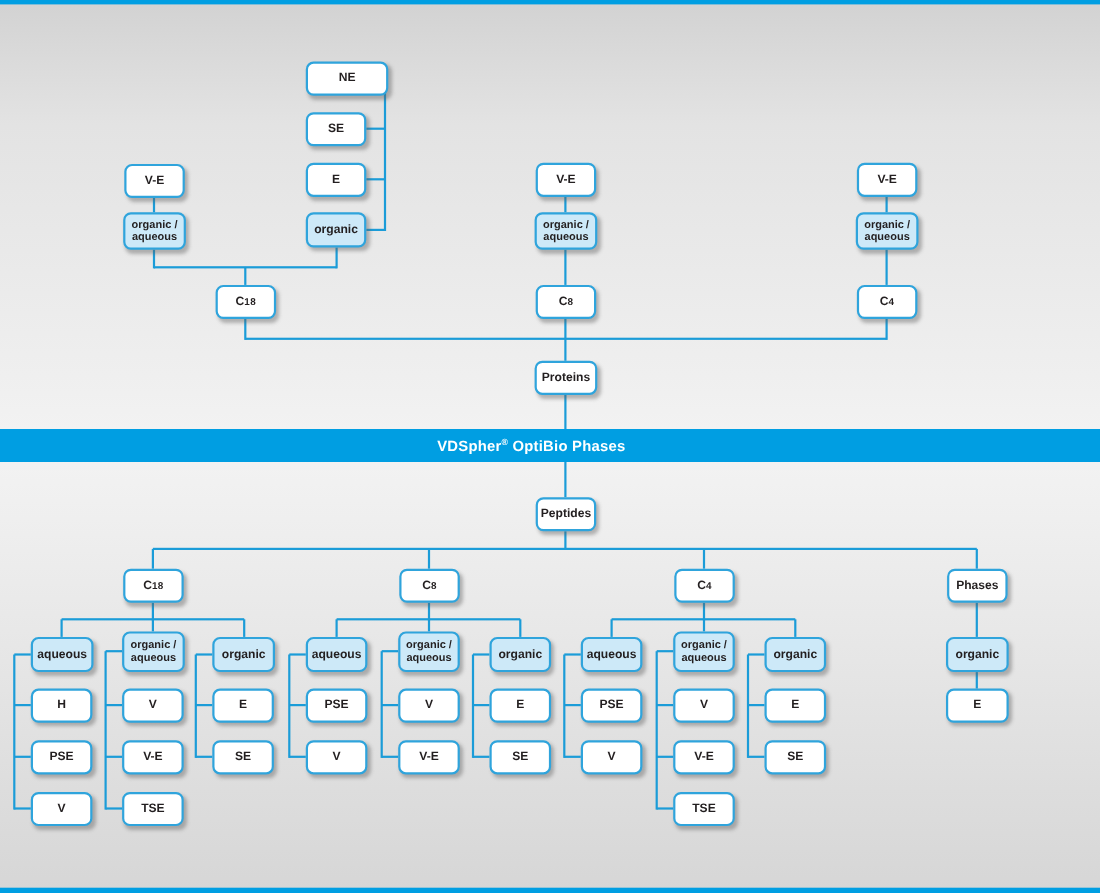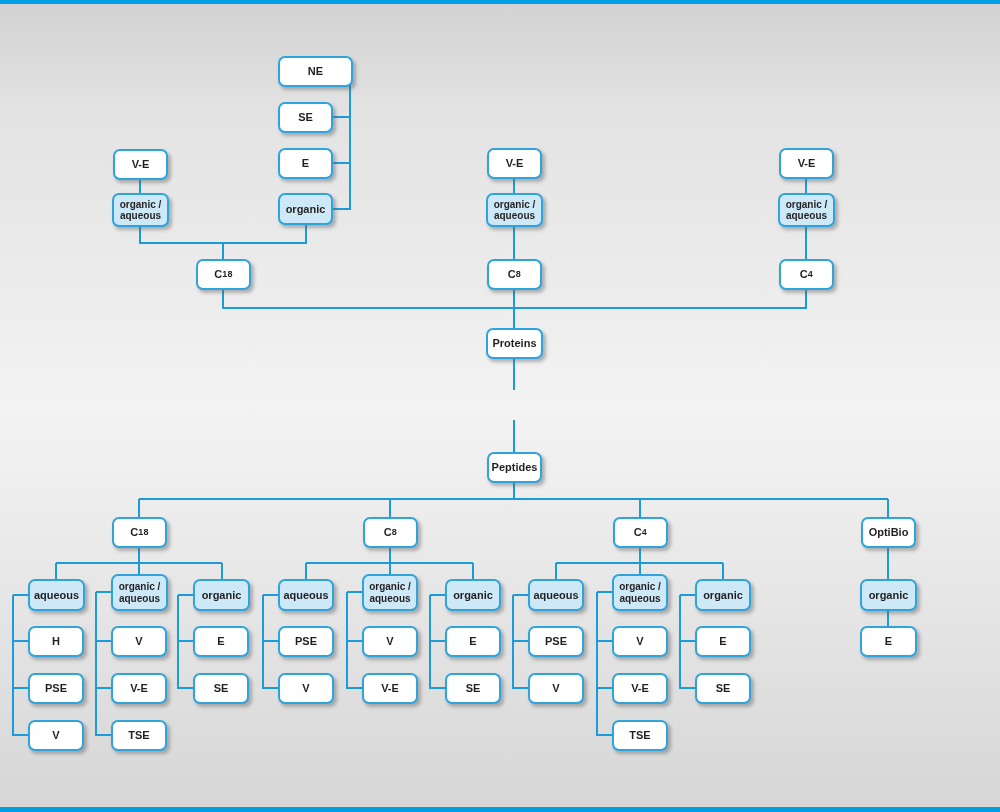--- a/index.html
+++ b/index.html
@@ -31,20 +31,23 @@
   .node.blue{background:var(--fillb,#cde9f8);}
   .node.twoline{font-size:10px;}
   .node .dg{font-size:9px;letter-spacing:0.3px;}
   .lv,.lh{position:absolute;background:var(--line,#1b9cd8);z-index:1;}
 </style>
 </head>
 <body>
 
 <div class="stage" id="stage">
   <div class="bar bar-top"></div>
+  <div class="banner">
+    <span id="banner-text">VDSpher<sup>®</sup> OptiBio Phases</span>
+  </div>
   <div class="bar bar-bottom"></div>
 <div class="node" style="left: 278px; top: 56px; width: 75px; height: 31px;">NE</div>
     <div class="node" style="left: 278px; top: 102px; width: 55px; height: 31px;">SE</div>
     <div class="node" style="left: 278px; top: 148px; width: 55px; height: 31px;">E</div>
     <div class="node blue" style="left: 278px; top: 193px; width: 55px; height: 32px;">organic</div>
     <div class="node" style="left: 113px; top: 149px; width: 55px; height: 31px;">V-E</div>
     <div class="node blue twoline" style="left: 112px; top: 193px; width: 57px; height: 34px;">organic /
 aqueous</div>
     <div class="node" style="left: 196px; top: 259px; width: 55px; height: 31px;">C<span class="dg">18</span></div>
     <div class="node" style="left: 487px; top: 148px; width: 55px; height: 31px;">V-E</div>
@@ -53,21 +56,21 @@
     <div class="node" style="left: 487px; top: 259px; width: 55px; height: 31px;">C<span class="dg">8</span></div>
     <div class="node" style="left: 779px; top: 148px; width: 55px; height: 31px;">V-E</div>
     <div class="node blue twoline" style="left: 778px; top: 193px; width: 57px; height: 34px;">organic /
 aqueous</div>
     <div class="node" style="left: 779px; top: 259px; width: 55px; height: 31px;">C<span class="dg">4</span></div>
     <div class="node" style="left: 486px; top: 328px; width: 57px; height: 31px;">Proteins</div>
     <div class="node" style="left: 487px; top: 452px; width: 55px; height: 31px;">Peptides</div>
     <div class="node" style="left: 112px; top: 517px; width: 55px; height: 31px;">C<span class="dg">18</span></div>
     <div class="node" style="left: 363px; top: 517px; width: 55px; height: 31px;">C<span class="dg">8</span></div>
     <div class="node" style="left: 613px; top: 517px; width: 55px; height: 31px;">C<span class="dg">4</span></div>
-    <div class="node" style="left: 861px; top: 517px; width: 55px; height: 31px;">OptiBio</div>
+    <div class="node" style="left: 861px; top: 517px; width: 55px; height: 31px;">Phases</div>
     <div class="node blue" style="left: 28px; top: 579px; width: 57px; height: 32px;">aqueous</div>
     <div class="node blue twoline" style="left: 111px; top: 574px; width: 57px; height: 37px;">organic /
 aqueous</div>
     <div class="node blue" style="left: 193px; top: 579px; width: 57px; height: 32px;">organic</div>
     <div class="node blue" style="left: 278px; top: 579px; width: 56px; height: 32px;">aqueous</div>
     <div class="node blue twoline" style="left: 362px; top: 574px; width: 56px; height: 37px;">organic /
 aqueous</div>
     <div class="node blue" style="left: 445px; top: 579px; width: 56px; height: 32px;">organic</div>
     <div class="node blue" style="left: 528px; top: 579px; width: 56px; height: 32px;">aqueous</div>
     <div class="node blue twoline" style="left: 612px; top: 574px; width: 56px; height: 37px;">organic /

